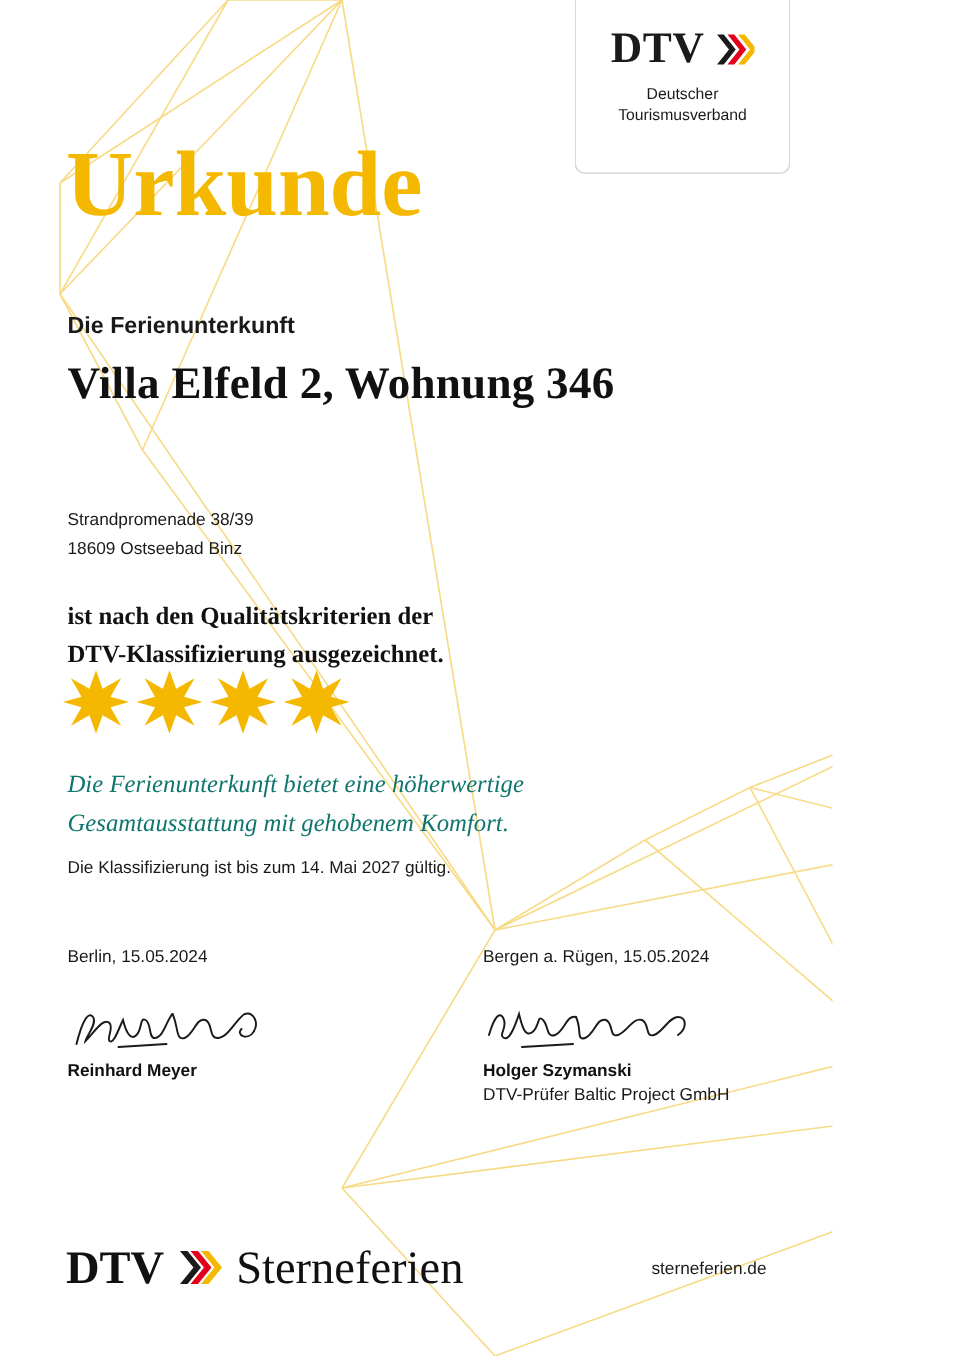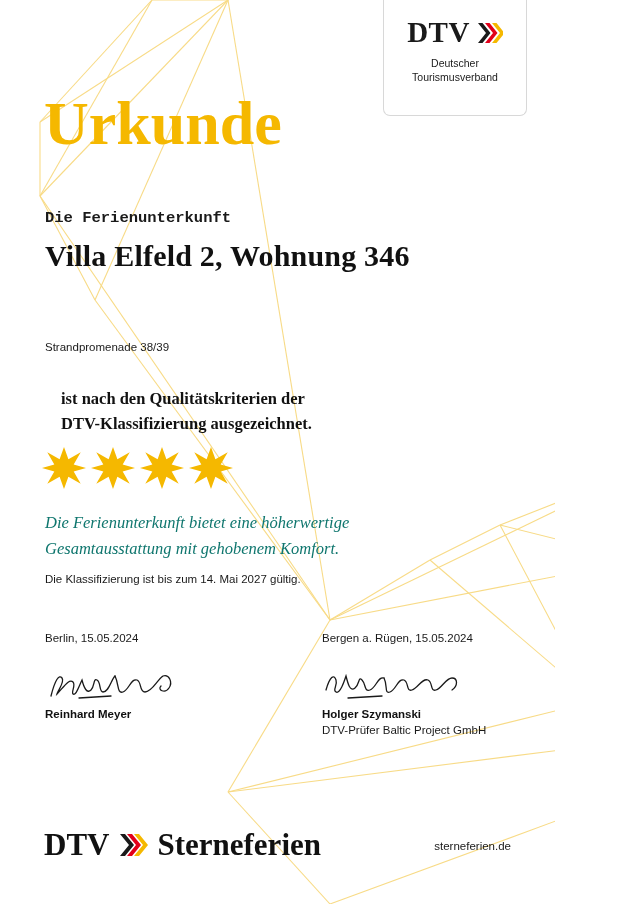--- a/index.html
+++ b/index.html
@@ -80,21 +80,21 @@
     font-size: 62px;
     color: #f5b800;
     letter-spacing: 0px;
     line-height: 1;
   }
 
   .intro {
     position: absolute;
     left: 45px;
     top: 209px;
-    font-family: Liberation Mono, monospace;
+    font-family: Liberation Sans, sans-serif;
     font-size: 15.5px;
     font-weight: bold;
     color: #1a1a1a;
   }
   .object-name {
     position: absolute;
     left: 45px;
     top: 239px;
     font-family: "Liberation Serif", serif;
     font-weight: bold;
@@ -106,27 +106,26 @@
     position: absolute;
     left: 45px;
     top: 338px;
     font-size: 11.5px;
     line-height: 19px;
     color: #1a1a1a;
   }
   .criteria {
     position: absolute;
     left: 45px;
-    top: 386px;
+    top: 398px;
     font-family: "Liberation Serif", serif;
     font-weight: bold;
     font-size: 16.5px;
     line-height: 25px;
     color: #111111;
-    margin-left: 16px;
   }
   
   .stars {
     position: absolute;
     left: 42px;
     top: 446px;
     display: flex;
     gap: 5px;
   }
   .star-svg { display: block; }
@@ -186,21 +185,21 @@
   .footer-dtv {
     font-family: "Liberation Serif", serif;
     font-weight: bold;
     font-size: 31px;
     color: #111111;
     letter-spacing: 0px;
     line-height: 1;
   }
   .footer-word {
     font-family: "Liberation Serif", serif;
-    font-weight: bold;
+    font-weight: normal;
     font-size: 31px;
     color: #111111;
     line-height: 1;
   }
   .footer-url {
     position: absolute;
     right: 44px;
     bottom: 52px;
     font-size: 11.5px;
     color: #1a1a1a;
@@ -258,20 +257,21 @@
   </div>
 
   <div class="urkunde">Urkunde</div>
 
   <div class="intro">Die Ferienunterkunft</div>
 
   <div class="object-name">Villa Elfeld 2, Wohnung 346</div>
 
   <div class="address">
     <div>Strandpromenade 38/39</div>
+    <div>18609 Ostseebad Binz</div>
   </div>
 
   <div class="criteria">
     <div>ist nach den Qualitätskriterien der</div>
     <div>DTV-Klassifizierung ausgezeichnet.</div>
   </div>
 
   <div class="stars">
     <span>
       <svg class="star-svg" width="44" height="44" viewBox="0 0 100 100" xmlns="http://www.w3.org/2000/svg">

